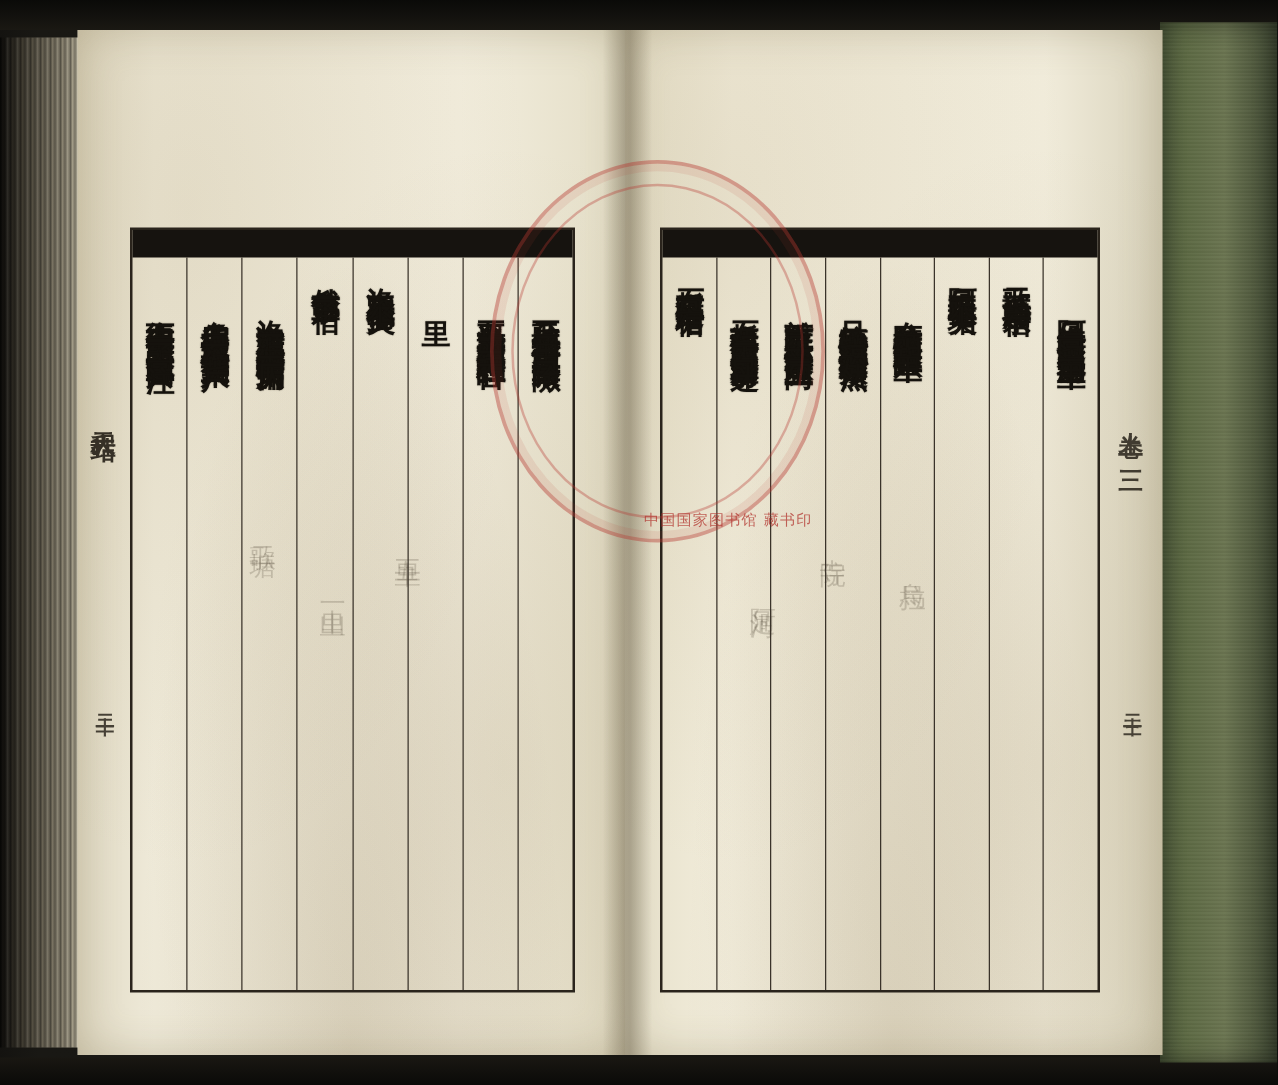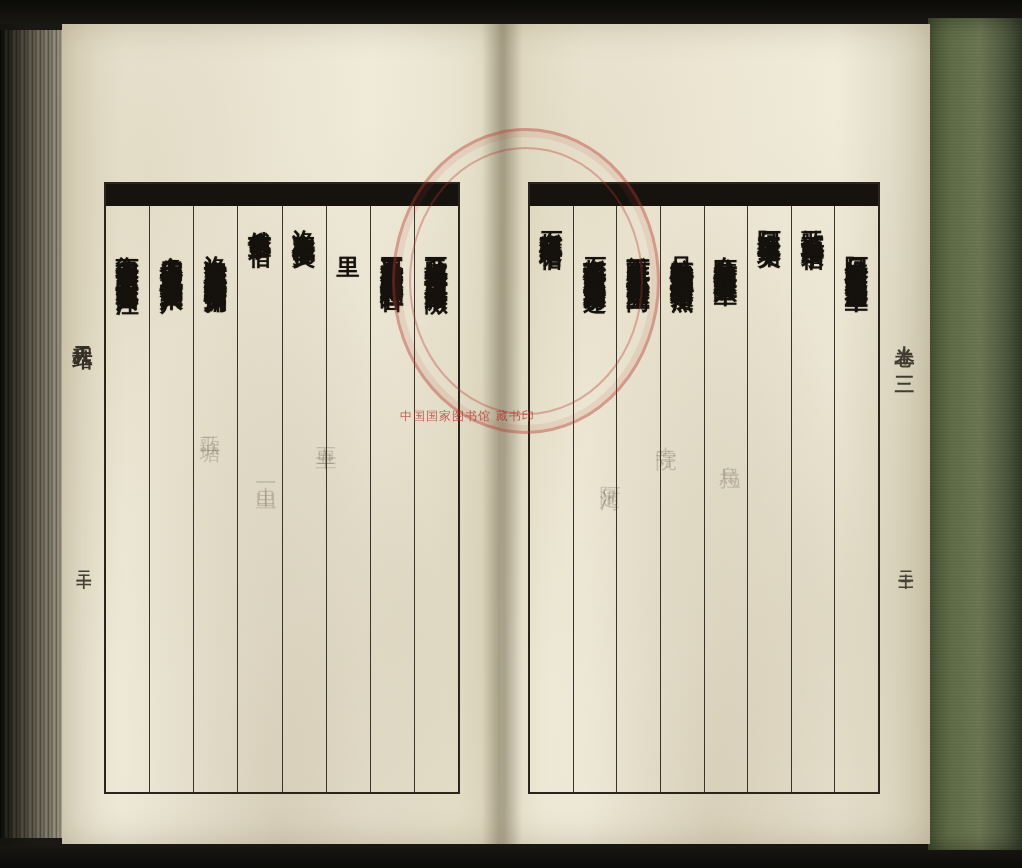--- a/index.html
+++ b/index.html
@@ -120,21 +120,21 @@
   .seal::before {
     content:"";
     position:absolute; left: 14px; top: 16px; right: 14px; bottom: 16px;
     border-radius: 50%;
     border: 2px solid rgba(182,54,48,.34);
   }
   .seal-text {
     position:absolute;
     left: 400px; top: 408px;
     width: 250px;
-    text-align: left;
+    text-align: right;
     color: rgba(176,46,40,.72);
     font-size: 12px;
     letter-spacing: 1px;
     font-family: "DejaVu Sans", sans-serif;
     pointer-events:none;
   }
 
   
   .block {
     position: absolute;

